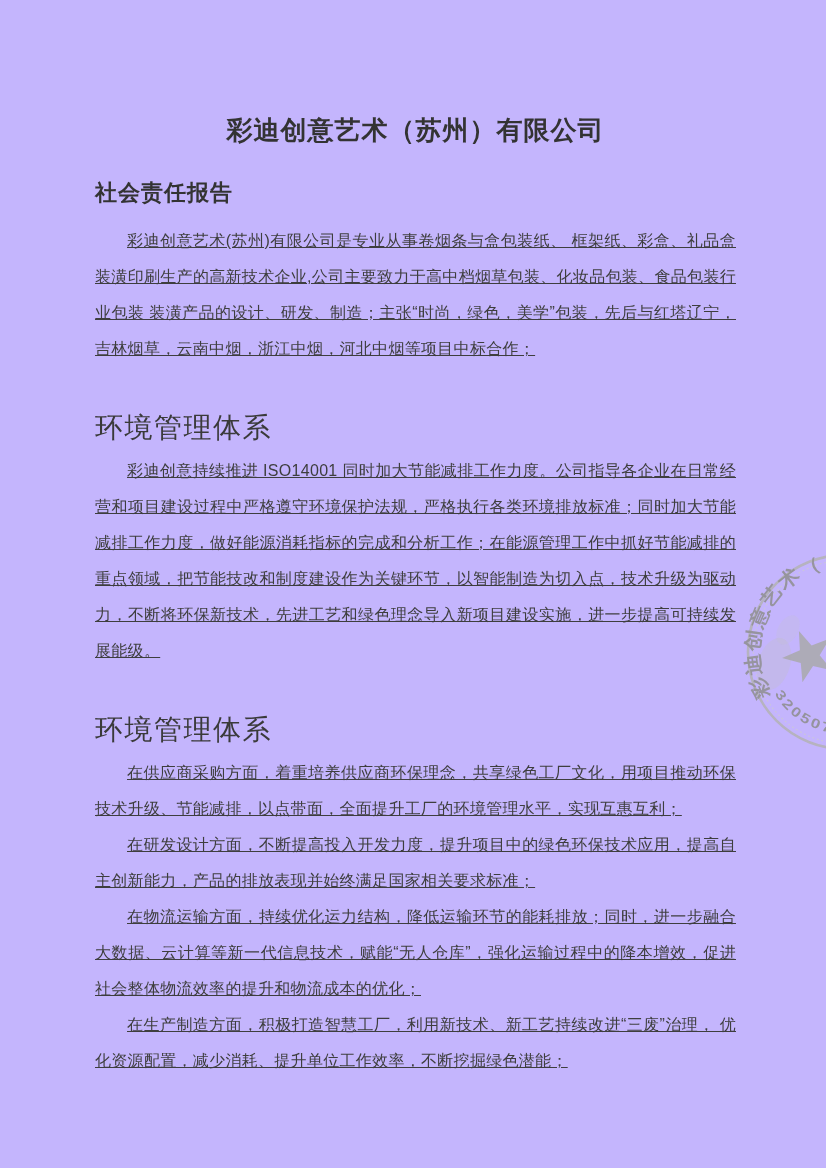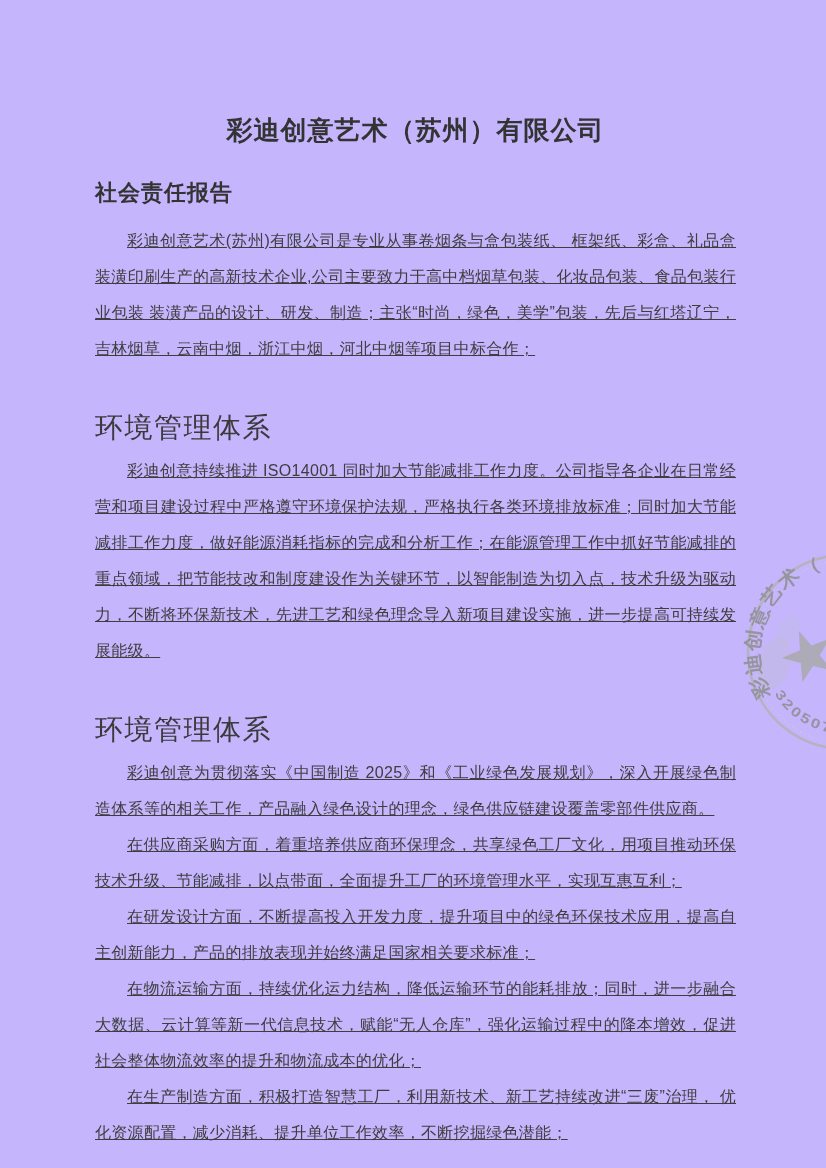--- a/index.html
+++ b/index.html
@@ -85,21 +85,20 @@
 
     <p class="intro body-text">彩迪创意艺术(苏州)有限公司是专业从事卷烟条与盒包装纸、 框架纸、彩盒、礼品盒装潢印刷生产的高新技术企业,公司主要致力于高中档烟草包装、化妆品包装、食品包装行业包装 装潢产品的设计、研发、制造；主张“时尚，绿色，美学”包装，先后与红塔辽宁，吉林烟草，云南中烟，浙江中烟，河北中烟等项目中标合作；</p>
 
     <h3 class="section-heading">环境管理体系</h3>
     <div class="section-body body-text">
       <p>彩迪创意持续推进 ISO14001 同时加大节能减排工作力度。公司指导各企业在日常经营和项目建设过程中严格遵守环境保护法规，严格执行各类环境排放标准；同时加大节能减排工作力度，做好能源消耗指标的完成和分析工作；在能源管理工作中抓好节能减排的重点领域，把节能技改和制度建设作为关键环节，以智能制造为切入点，技术升级为驱动力，不断将环保新技术，先进工艺和绿色理念导入新项目建设实施，进一步提高可持续发展能级。</p>
     </div>
 
     <h3 class="section-heading">环境管理体系</h3>
     <div class="section-body body-text">
-      <p>彩迪创意为贯彻落实《中国制造 2025》和《工业绿色发展规划》，深入开展绿色制造体系等的相关工作，产品融入绿色设计的理念，绿色供应链建设覆盖零部件供应商。</p>
       <p>在供应商采购方面，着重培养供应商环保理念，共享绿色工厂文化，用项目推动环保技术升级、节能减排，以点带面，全面提升工厂的环境管理水平，实现互惠互利；</p>
       <p>在研发设计方面，不断提高投入开发力度，提升项目中的绿色环保技术应用，提高自主创新能力，产品的排放表现并始终满足国家相关要求标准；</p>
       <p>在物流运输方面，持续优化运力结构，降低运输环节的能耗排放；同时，进一步融合大数据、云计算等新一代信息技术，赋能“无人仓库”，强化运输过程中的降本增效，促进社会整体物流效率的提升和物流成本的优化；</p>
       <p>在生产制造方面，积极打造智慧工厂，利用新技术、新工艺持续改进“三废”治理， 优化资源配置，减少消耗、提升单位工作效率，不断挖掘绿色潜能；</p>
     </div>
 
   </div>
 
   <div class="seal">
     <svg width="220" height="212" viewBox="0 0 220 212" xmlns="http://www.w3.org/2000/svg">

